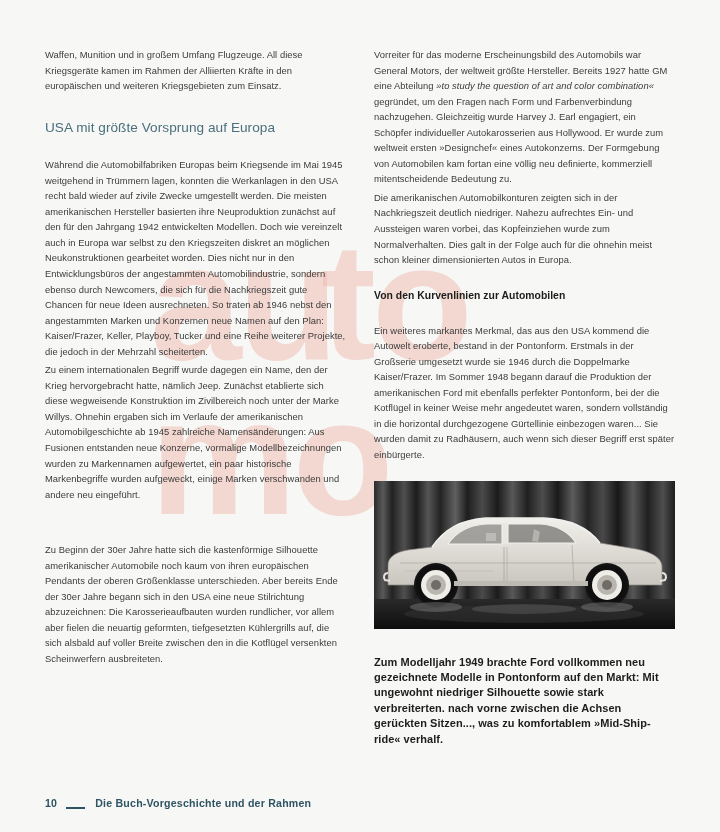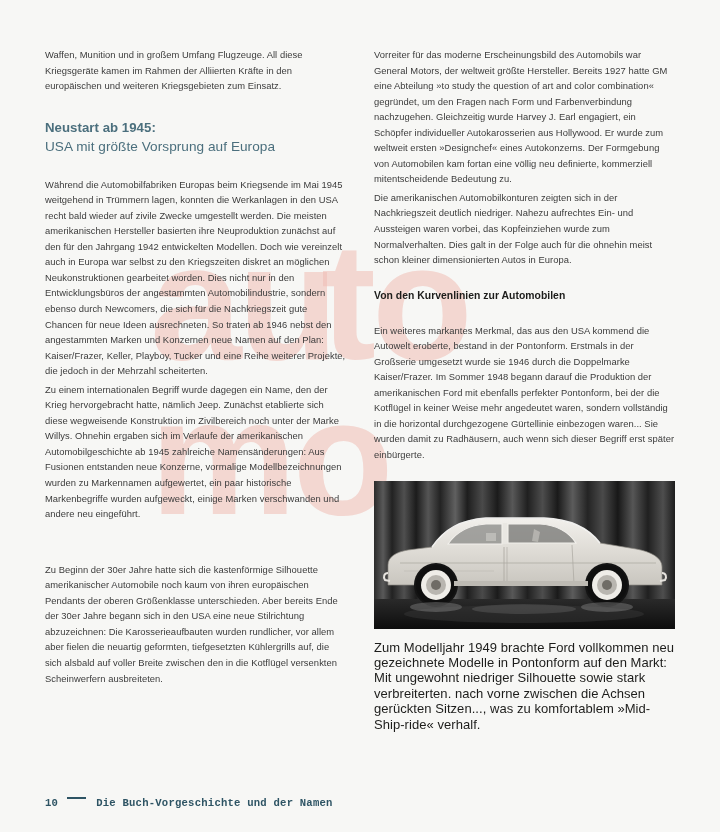--- a/index.html
+++ b/index.html
@@ -88,56 +88,55 @@
 
   
   .sub-head {
     font-weight: 700;
     font-size: 10.4px;
     line-height: 15px;
     color: #1d1d1b;
     letter-spacing: .002em;
   }
 
-  .italic { }
+  .italic { font-style: italic; }
 
   
   .photo-wrap {
     margin-top: 18px;
     width: 301px;
     height: 148px;
     position: relative;
     overflow: hidden;
     background: #1a1a1a;
   }
   .photo-wrap svg { display: block; }
 
   .caption {
-    margin-top: 11px;
-    font-size: 13px;
+    margin-top: 26px;
+    font-size: 11px;
     line-height: 15.4px;
-    font-weight: 400;
+    font-weight: 700;
     color: #1d1d1b;
     letter-spacing: .004em;
   }
 
   
   .footer {
     position: absolute;
     left: 45px;
     bottom: 23px;
     display: flex;
-    align-items: flex-start;
+    align-items: flex-end;
     gap: 0;
     color: #2e5464;
     font-weight: 700;
     font-size: 10.6px;
     letter-spacing: .02em;
     z-index: 3;
-    font-family: Liberation Mono, monospace;
   }
   .footer .pagenum { margin-right: 9px; }
   .footer .rule {
     display: inline-block;
     width: 19px;
     height: 2px;
     background: #2e5464;
     margin-right: 10px;
   }
 </style>
@@ -154,21 +153,20 @@
 
   <div class="columns">
 
     <div class="col">
 
       <div class="para">Waffen, Munition und in großem Umfang Flugzeuge. All diese Kriegsgeräte kamen im Rahmen der Alliierten Kräfte in den europäischen und weiteren Kriegsgebieten zum Einsatz.</div>
 
       <div class="gap-lg"></div>
 
       <div class="chapter-head">
-        <div>Neustart ab 1945:</div>
         <div class="line2">USA mit größte Vorsprung auf Europa</div>
       </div>
 
       <div class="gap-md"></div>
 
       <div class="para">Während die Automobilfabriken Europas beim Kriegsende im Mai 1945 weitgehend in Trümmern lagen, konnten die Werkanlagen in den USA recht bald wieder auf zivile Zwecke umgestellt werden. Die meisten amerikanischen Hersteller basierten ihre Neuproduktion zunächst auf den für den Jahrgang 1942 entwickelten Modellen. Doch wie vereinzelt auch in Europa war selbst zu den Kriegszeiten diskret an möglichen Neukonstruktionen gearbeitet worden. Dies nicht nur in den Entwicklungsbüros der angestammten Automobilindustrie, sondern ebenso durch Newcomers, die sich für die Nachkriegszeit gute Chancen für neue Ideen ausrechneten. So traten ab 1946 nebst den angestammten Marken und Konzernen neue Namen auf den Plan: Kaiser/Frazer, Keller, Playboy, Tucker und eine Reihe weiterer Projekte, die jedoch in der Mehrzahl scheiterten.</div>
 
       <div class="para">Zu einem internationalen Begriff wurde dagegen ein Name, den der Krieg hervorgebracht hatte, nämlich Jeep. Zunächst etablierte sich diese wegweisende Konstruktion im Zivilbereich noch unter der Marke Willys. Ohnehin ergaben sich im Verlaufe der amerikanischen Automobilgeschichte ab 1945 zahlreiche Namensänderungen: Aus Fusionen entstanden neue Konzerne, vormalige Modellbezeichnungen wurden zu Markennamen aufgewertet, ein paar historische Markenbegriffe wurden aufgeweckt, einige Marken verschwanden und andere neu eingeführt.</div>
 
       <div class="gap-md"></div>
@@ -283,15 +281,15 @@
         </svg>
       </div>
 
       <div class="caption">Zum Modelljahr 1949 brachte Ford vollkommen neu gezeichnete Modelle in Pontonform auf den Markt: Mit ungewohnt niedriger Silhouette sowie stark verbreiterten. nach vorne zwischen die Achsen gerückten Sitzen..., was zu komfortablem »Mid-Ship-ride« verhalf.</div>
     </div>
   </div>
 
   <div class="footer">
     <span class="pagenum">10</span>
     <span class="rule"></span>
-    <span>Die Buch-Vorgeschichte und der Namen</span>
+    <span>Die Buch-Vorgeschichte und der Rahmen</span>
   </div>
 </div>
 
 </body></html>

